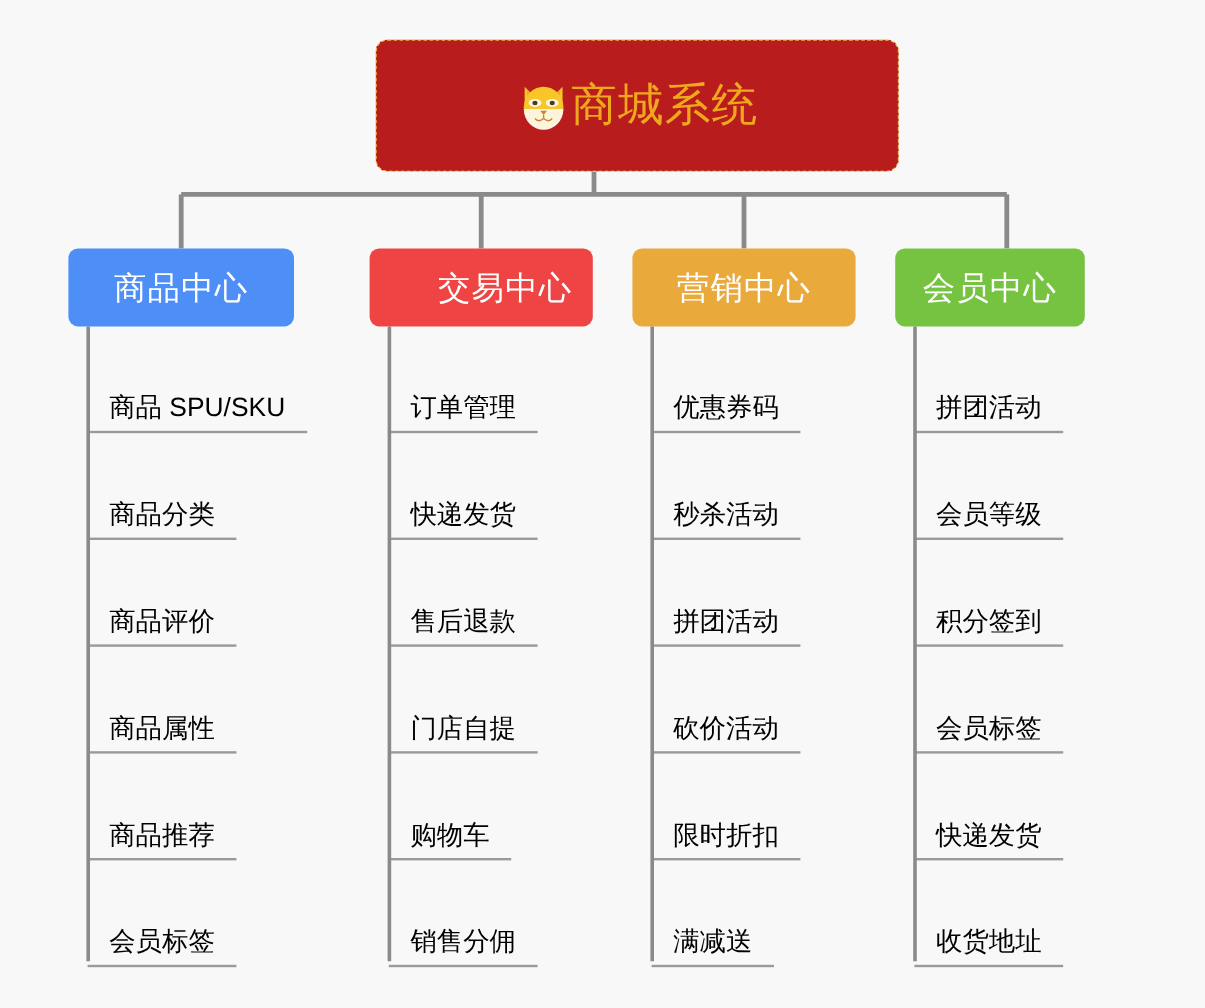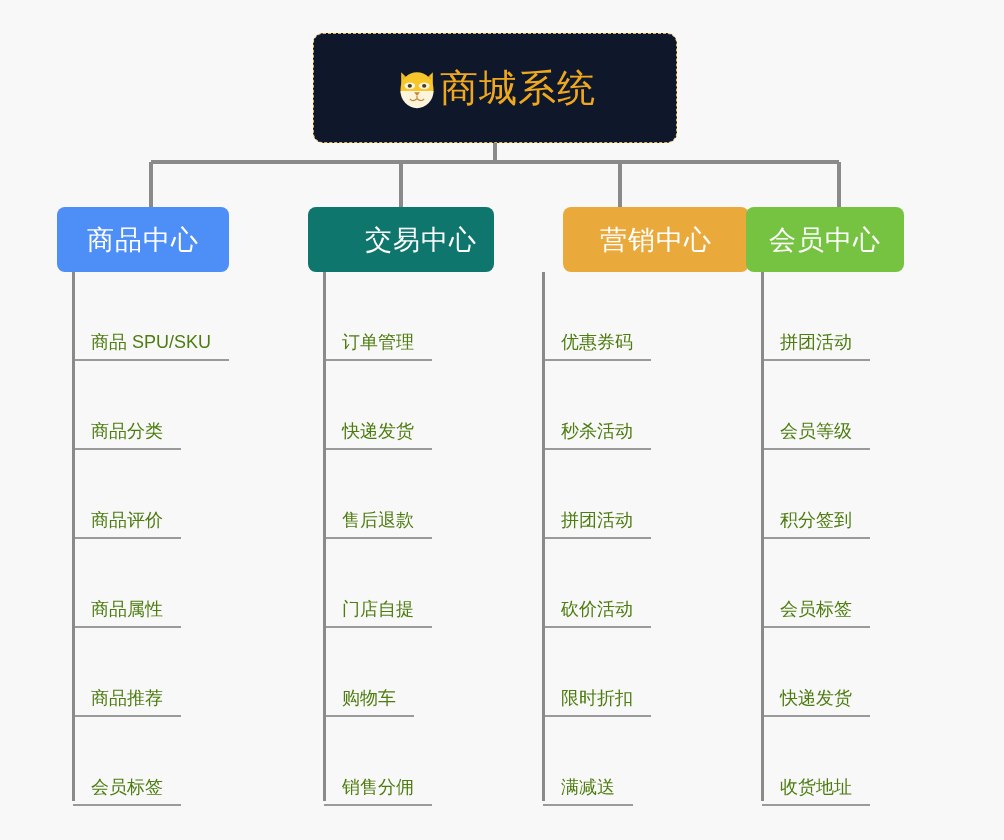--- a/index.html
+++ b/index.html
@@ -13,22 +13,22 @@
   }
   #mindmap{
     position:absolute;inset:0;
     width:1004px;height:840px;
   }
 
   
   .root-card{
     position:absolute;
     left:313px;top:33px;
-    width:364px;height:110px;
-    background:#0f172a;
+    width:436px;height:110px;
+    background:#b91c1c;
     border:1px dashed #e8b64c;
     border-radius:10px;
     box-sizing:border-box;
     display:flex;align-items:center;justify-content:center;
   }
   .root-logo{
     width:46px;height:46px;
     flex:0 0 auto;
     display:block;
   }
@@ -72,33 +72,33 @@
     height:89px;
     display:flex;
     align-items:flex-end;
     box-sizing:border-box;
   }
   .leaf-inner{
     position:relative;
     margin-left:16px;
     padding:0 18px 6px 18px;
     border-bottom:2px solid #9a9a9a;
-    font-size:18px;
-    color:#4d7c0f;
+    font-size:22px;
+    color:#000000;
     white-space:nowrap;
     line-height:1.25;
   }
 
   
   .col-1{left:57px;}
-  .col-1 .cat-box{width:172px;background:#4d8ef7;}
+  .col-1 .cat-box{width:188px;background:#4d8ef7;}
   .col-2{left:308px;}
-  .col-2 .cat-box{width:186px;background:#0f766e;padding-left:40px;}
+  .col-2 .cat-box{width:186px;background:#ef4444;padding-left:40px;}
   .col-3{left:527px;}
-  .col-3 .cat-box{width:186px;background:#eaaa3b;margin-left:36px;}
+  .col-3 .cat-box{width:186px;background:#eaaa3b;}
   .col-4{left:746px;}
   .col-4 .cat-box{width:158px;background:#76c341;}
 </style>
 </head>
 <body>
 
 <div id="mindmap">
 
   <svg class="connectors" viewBox="0 0 1004 840" width="1004" height="840" aria-hidden="true">
     <g stroke="#8a8a8a" stroke-width="4" fill="none" stroke-linecap="butt">

